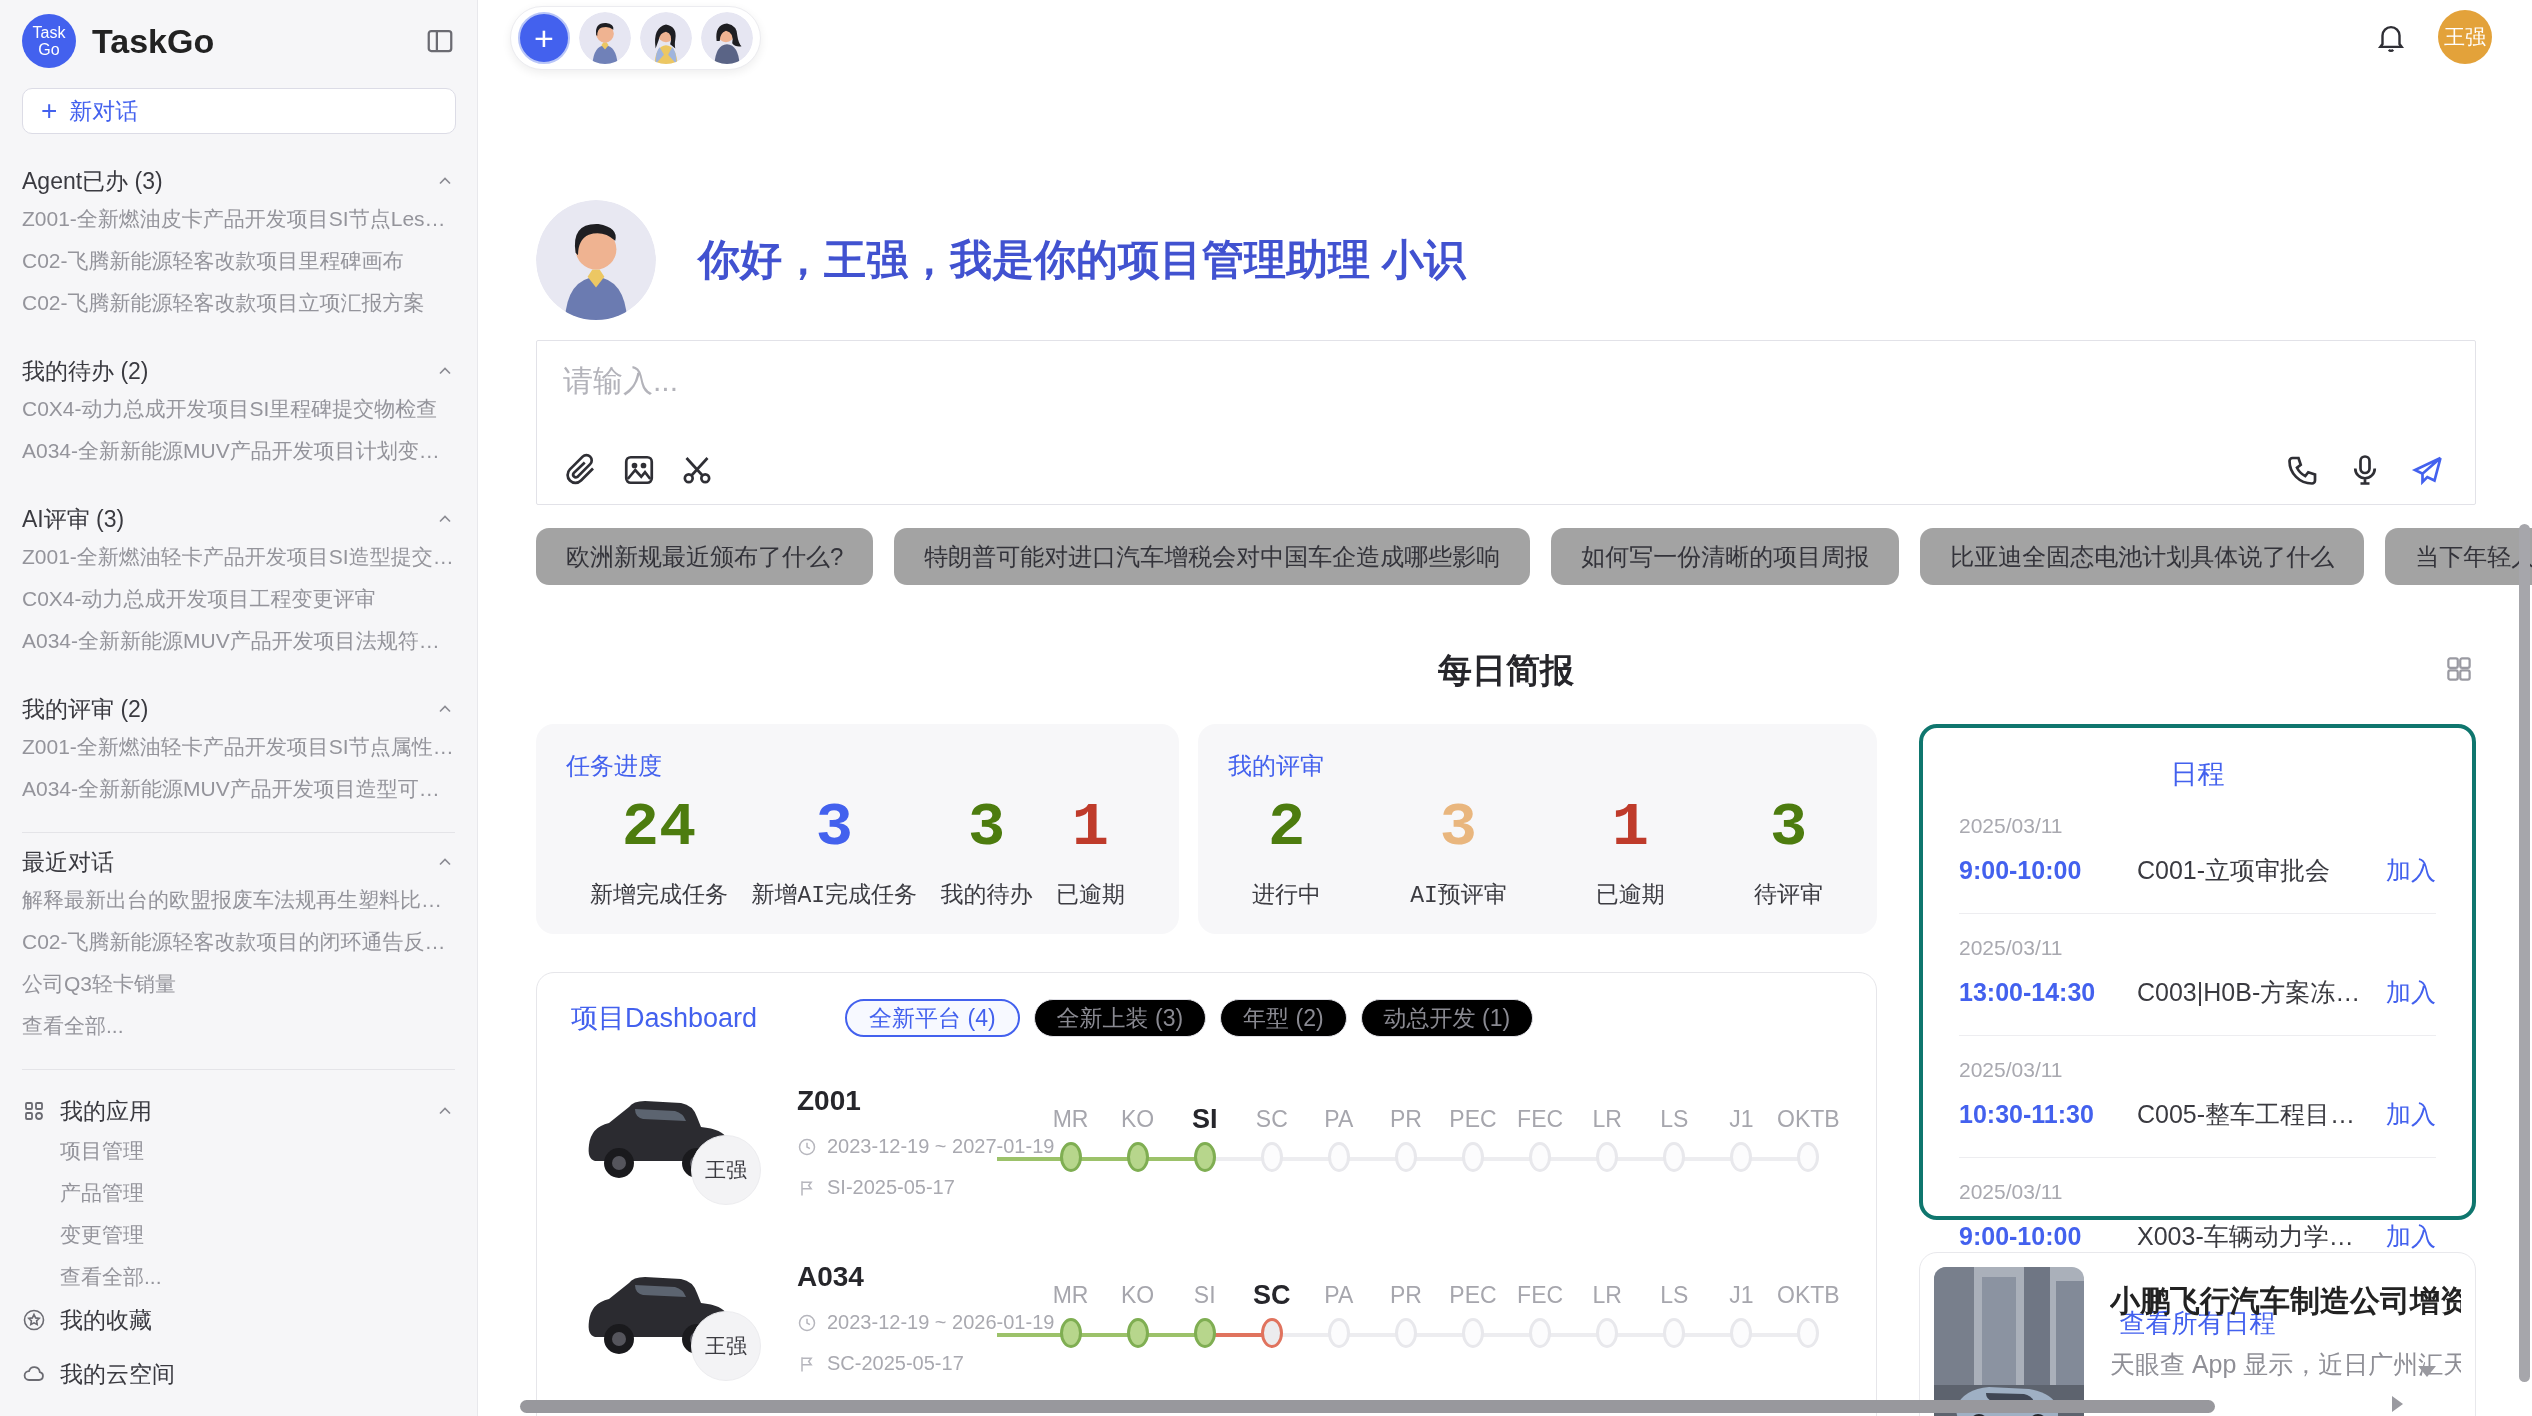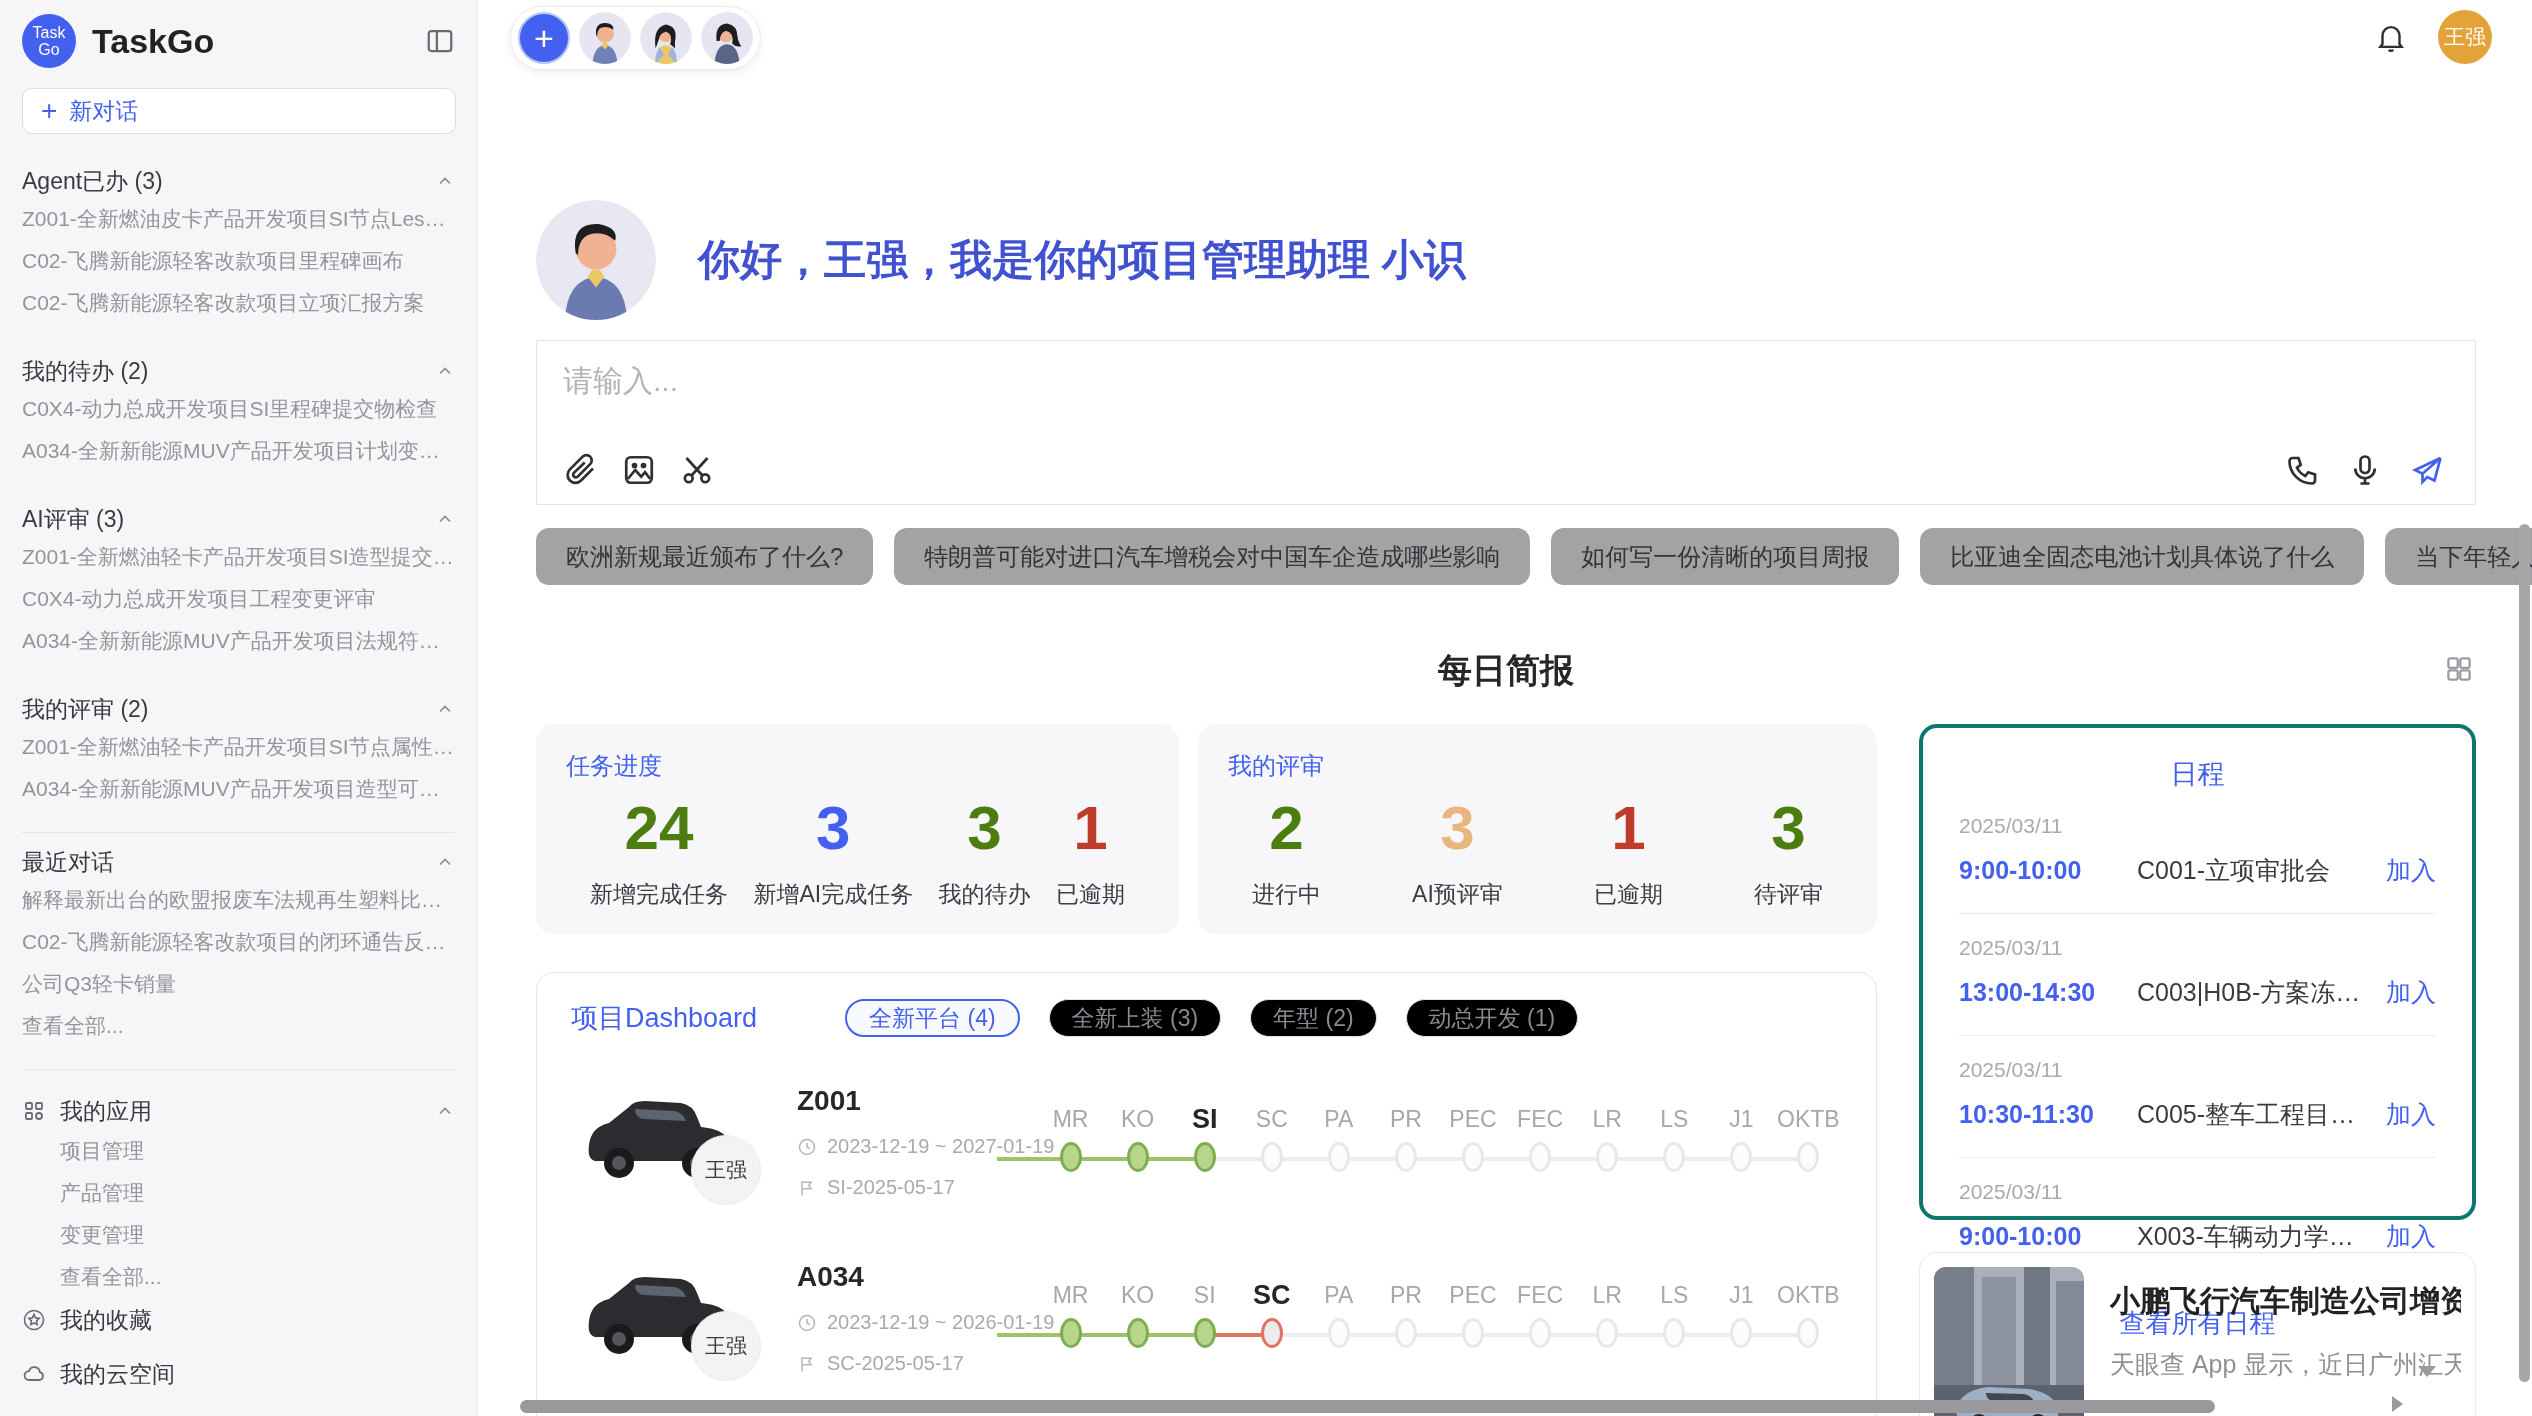--- a/index.html
+++ b/index.html
@@ -67,35 +67,35 @@
 
   .brief-head { margin-top:63px; height:44px; position:relative; text-align:center; }
   .brief-title { font-size:34px; font-weight:bold; color:#26262b; line-height:44px; }
   .layout-icon { position:absolute; right:2px; top:6px; width:30px; height:30px; color:#9a9aa2; cursor:pointer; }
 
   .columns { margin-top:32px; display:flex; gap:42px; align-items:flex-start; }
   .left-col { width:1341px; flex:none; }
   .right-col { width:557px; flex:none; }
 
   .stats-row { display:flex; gap:19px; }
-  .stat-card { height:210px; background:#f7f7f9; border-radius:18px; padding:26px 30px; }
+  .stat-card { height:210px; background:#f7f7f9; border-radius:18px; padding:26px 30px;font-family:Liberation Mono, monospace; }
   .stat-card.c1 { width:643px; } .stat-card.c2 { width:679px; }
   .stat-card-title { font-size:24px; color:#4361ee; }
   .stat-list { display:flex; justify-content:space-between; padding:0 24px; margin-top:10px; }
   .stat { text-align:center; }
   .stat-num { font-size:62px; font-weight:600; }
   .stat-num.dark { color:#4d7c0f; } .stat-num.blue { color:#4361ee; }
   .stat-num.red { color:#bf3b2b; } .stat-num.orange { color:#e9b67e; }
   .stat-label { margin-top:16px; font-size:23px; color:#3c3c42; }
 
   .dash-card { margin-top:38px; height:640px; border:1px solid #e6e6ea; border-radius:18px; background:#fff;
     padding:26px 34px; overflow:hidden; }
   .dash-head { display:flex; align-items:center; }
   .dash-title { font-size:27px; color:#4361ee;text-align:center; }
-  .dash-tabs { display:flex; gap:29px; margin-left:88px; }
+  .dash-tabs { display:flex; gap:14px; margin-left:88px; }
   .tab-pill { height:38px; border-radius:19px; padding:0 22px; display:flex; align-items:center; font-size:23px;
     border:1px solid #e0e0e6; color:#8a8a92; background:#000000; white-space:nowrap; cursor:pointer; }
   .tab-pill.active { border:2px solid #4361ee; color:#4361ee; background:#f7f9ff; }
 
   .proj { display:flex; margin-top:46px; }
   .car-wrap { width:226px; position:relative; flex:none; height:130px; }
   .owner { position:absolute; left:120px; top:52px; width:70px; height:70px; border-radius:50%;
     background:#f3f3f5; border:1px solid #ececef; display:flex; align-items:center; justify-content:center;
     font-size:21px; color:#3a3a40; }
   .proj-info { width:240px; flex:none; padding-top:2px; }

